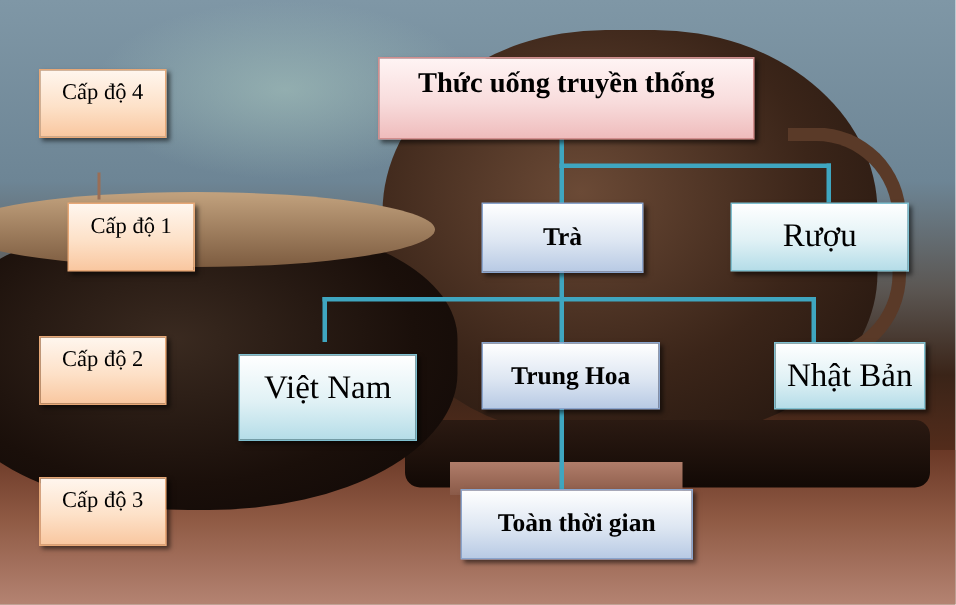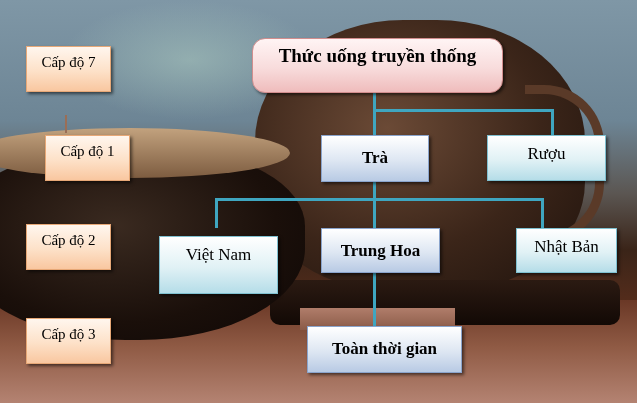--- a/index.html
+++ b/index.html
@@ -26,21 +26,21 @@
 
   .box { position: absolute; box-sizing: border-box; display: flex; align-items: flex-start; justify-content: center;
          color: #000; box-shadow: 2px 2px 3px rgba(0,0,0,0.55); }
   .lvl { border: 1px solid #e7a877; background: linear-gradient(180deg, #fff6ee 0%, #fde1c8 55%, #f9c7a0 100%);
          font-size: 15px; padding-top: 7px; width: 85px; height: 46px; left: 26px; }
   .root { border: 1px solid #d28e8e; background: linear-gradient(180deg, #fff4f4 0%, #f8dcdc 55%, #efbcbc 100%);
           font-size: 19px; font-weight: bold; padding-top: 6px; }
   .blue { border: 1px solid #8aa4cc; background: linear-gradient(180deg, #ffffff 0%, #dde6f2 55%, #b8cae4 100%);
           font-size: 17px; font-weight: bold; padding-top: 12px; }
   .cyan { border: 1px solid #7fc0d0; background: linear-gradient(180deg, #ffffff 0%, #e0f1f5 55%, #b5dde8 100%);
-          font-size: 17px; padding-top: 8px; }
+          font-size: 22px; padding-top: 8px; }
 
   .line { position: absolute; background: #3fa6c0; }
   .tick { position: absolute; background: #9a6e56; }
 </style>
 </head>
 <body>
 
 <div class="bg">
   <div class="mist"></div>
   <div class="table"></div>
@@ -55,33 +55,33 @@
 <div class="tick" style="left:65px; top:115px; width:2px; height:18px;"></div>
 
 <div class="line" style="left:373px; top:93px; width:3px; height:233px;"></div>
 <div class="line" style="left:373px; top:109px; width:181px; height:3px;"></div>
 <div class="line" style="left:551px; top:109px; width:3px; height:26px;"></div>
 <div class="line" style="left:215px; top:198px; width:329px; height:3px;"></div>
 <div class="line" style="left:215px; top:198px; width:3px; height:30px;"></div>
 <div class="line" style="left:541px; top:198px; width:3px; height:30px;"></div>
 
 <div class="box lvl" style="top:46px;">
-  <span>Cấp độ 7</span>
+  <span>Cấp độ 4</span>
 </div>
 <div class="box lvl" style="top:135px;margin-left:19px;">
   <span>Cấp độ 1</span>
 </div>
 <div class="box lvl" style="top:224px;">
   <span>Cấp độ 2</span>
 </div>
 <div class="box lvl" style="top:318px;text-align:right;">
   <span>Cấp độ 3</span>
 </div>
 
-<div class="box root" style="left:252px; top:38px; width:251px; height:55px;border-radius:13px;">
+<div class="box root" style="left:252px; top:38px; width:251px; height:55px;">
   <span>Thức uống truyền thống</span>
 </div>
 
 <div class="box blue" style="left:321px; top:135px; width:108px; height:47px;">
   <span>Trà</span>
 </div>
 <div class="box cyan" style="left:487px; top:135px; width:119px; height:46px;">
   <span>Rượu</span>
 </div>
 

